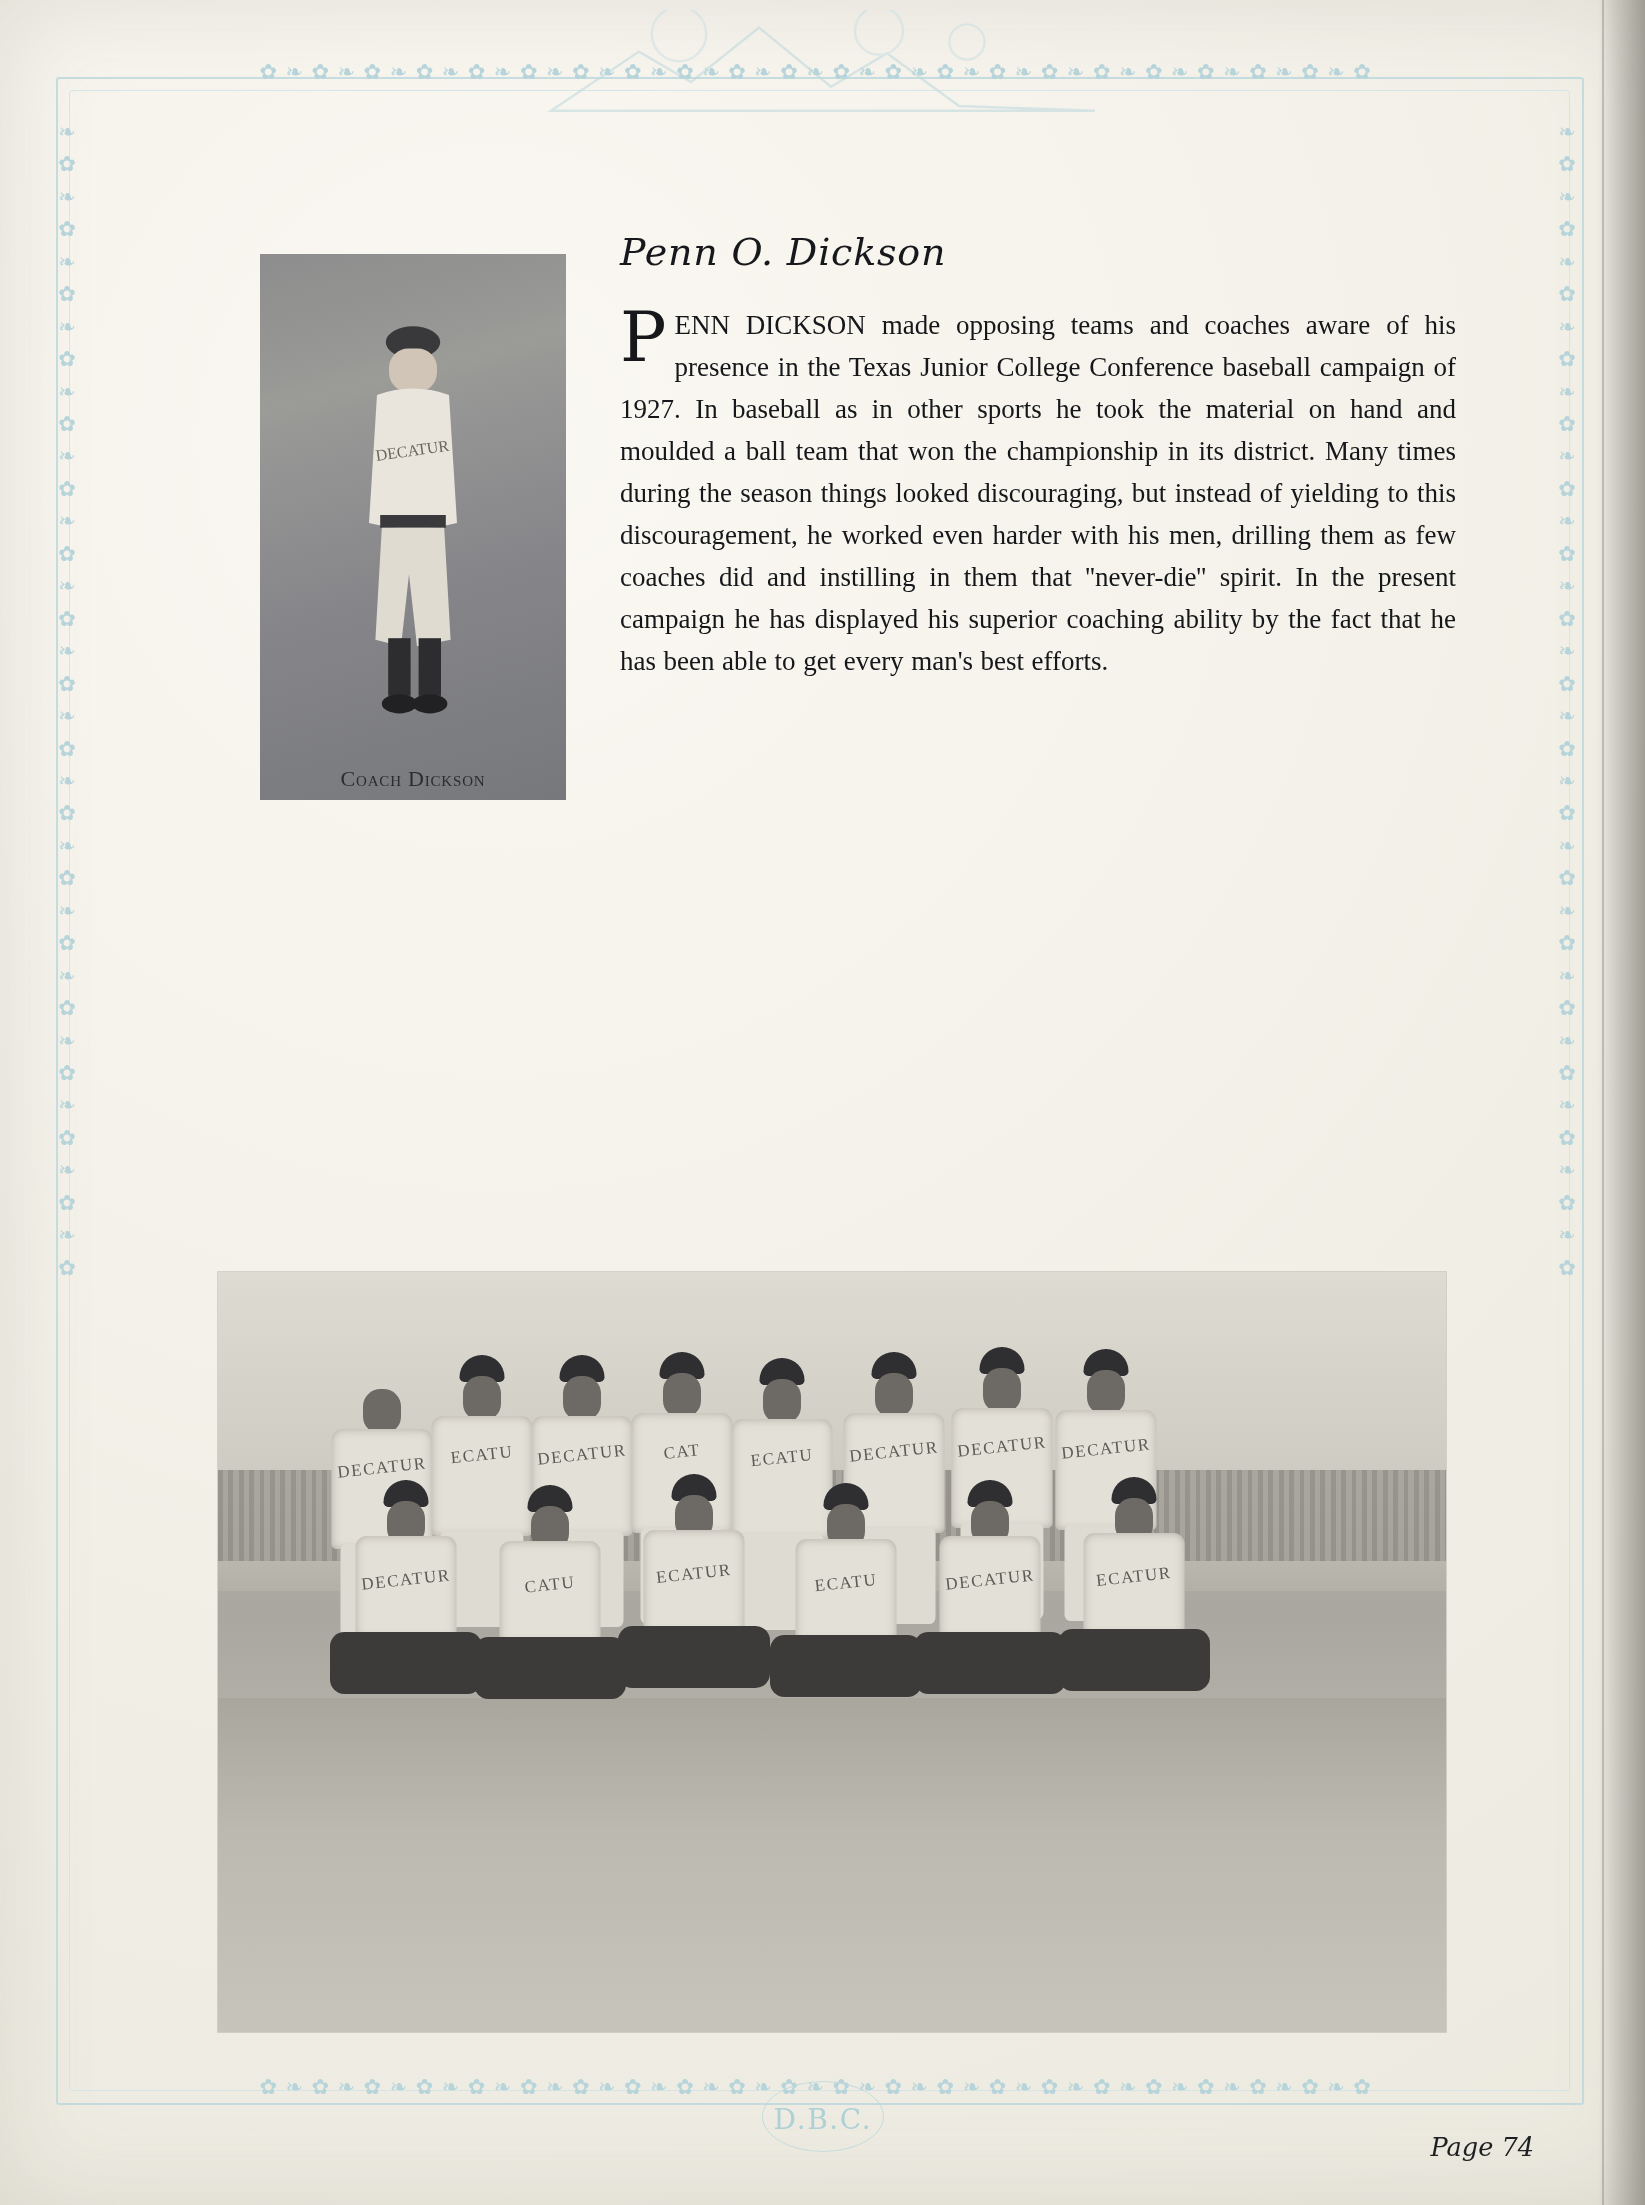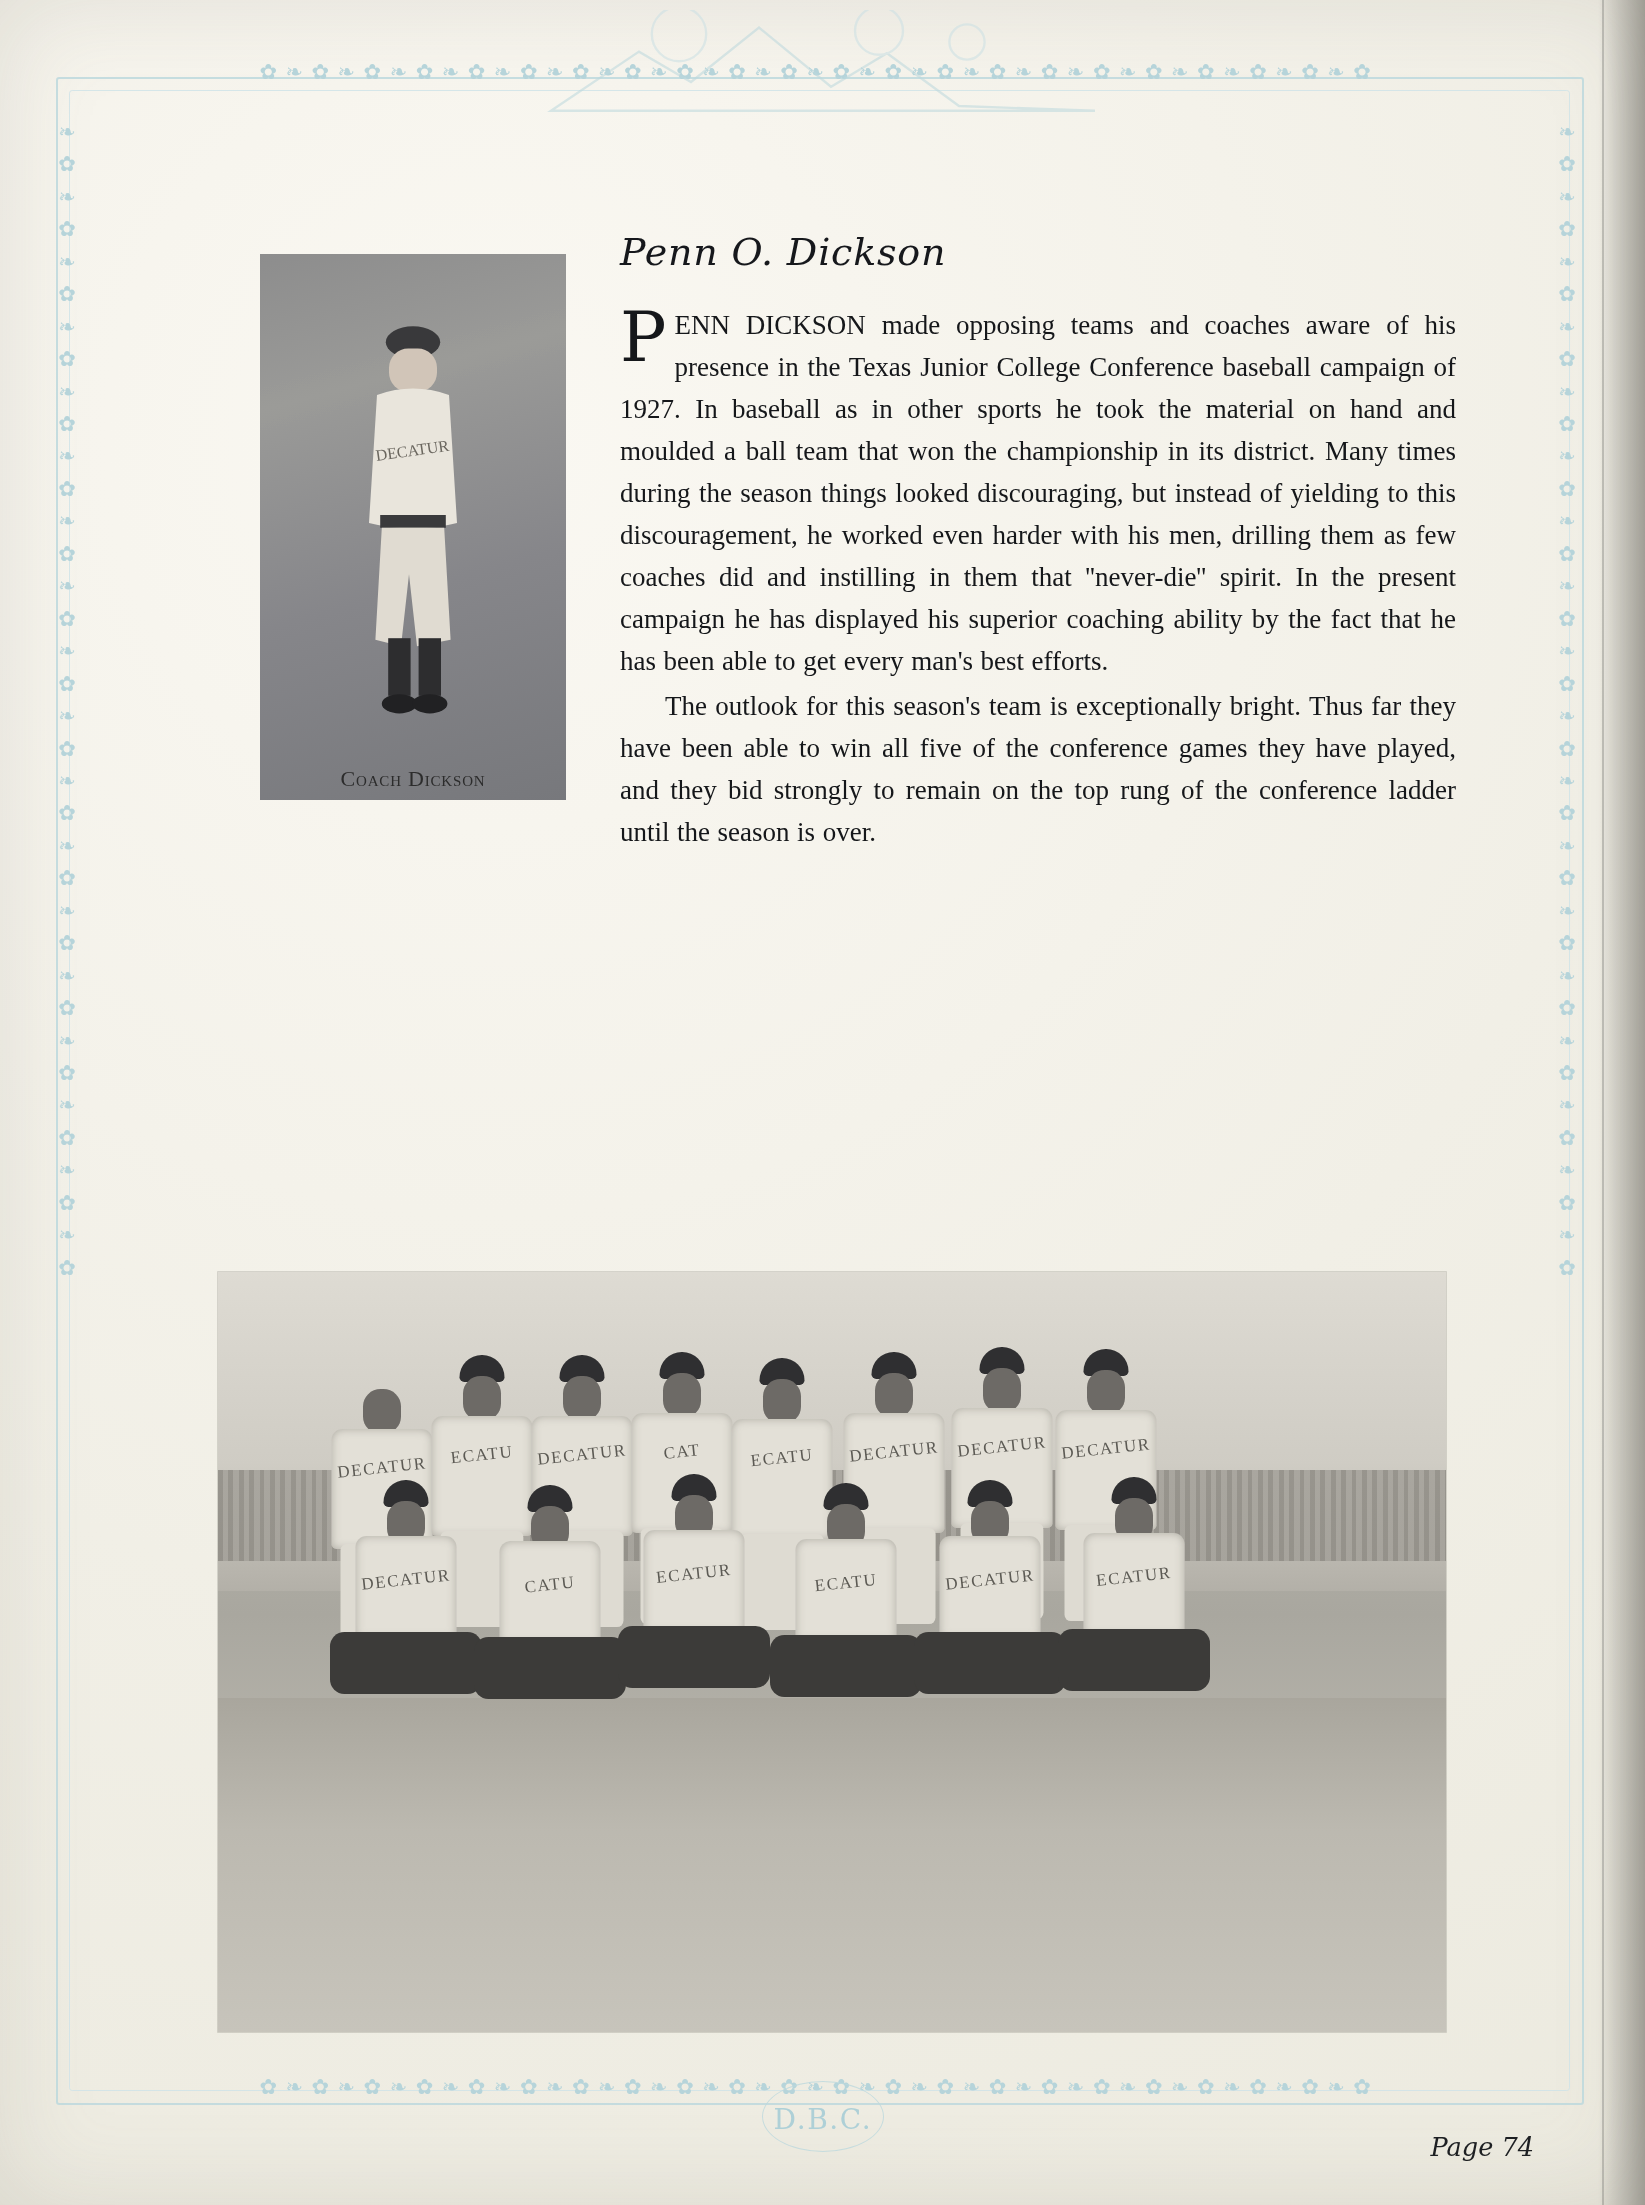--- a/index.html
+++ b/index.html
@@ -392,21 +392,20 @@
       <text x="75" y="176" text-anchor="middle" font-family="Liberation Serif, serif" font-size="20" fill="#6b6760" transform="rotate(-8 75 176)">DECATUR</text>
     </svg>
   </div>
   <div class="coach-caption">Coach Dickson</div>
 
   <div class="article">
     <h1>Penn O. Dickson</h1>
     <p>
       <span class="dropcap">P</span><span>ENN DICKSON made opposing teams and coaches aware of his presence in the Texas Junior College Conference baseball campaign of 1927. In baseball as in other sports he took the material on hand and moulded a ball team that won the championship in its district. Many times during the season things looked discouraging, but instead of yielding to this discouragement, he worked even harder with his men, drilling them as few coaches did and instilling in them that ''never-die'' spirit. In the present campaign he has displayed his superior coaching ability by the fact that he has been able to get every man's best efforts.</span>
     </p>
-    <p class="second">The outlook for this season's team is exceptionally bright. Thus far they have been able to win all five of the conference games they have played, and they bid strongly to remain on the top rung of the conference ladder until the season is over.</p>
   </div>
 
   <div class="team-photo">
     <div class="sky"></div>
     <div class="fence"></div>
     <div class="ground"></div>
 
     <div class="player back" style="left:104px; top:96px; width:120px;">
       <div class="head"></div>
       <div class="torso"></div>

